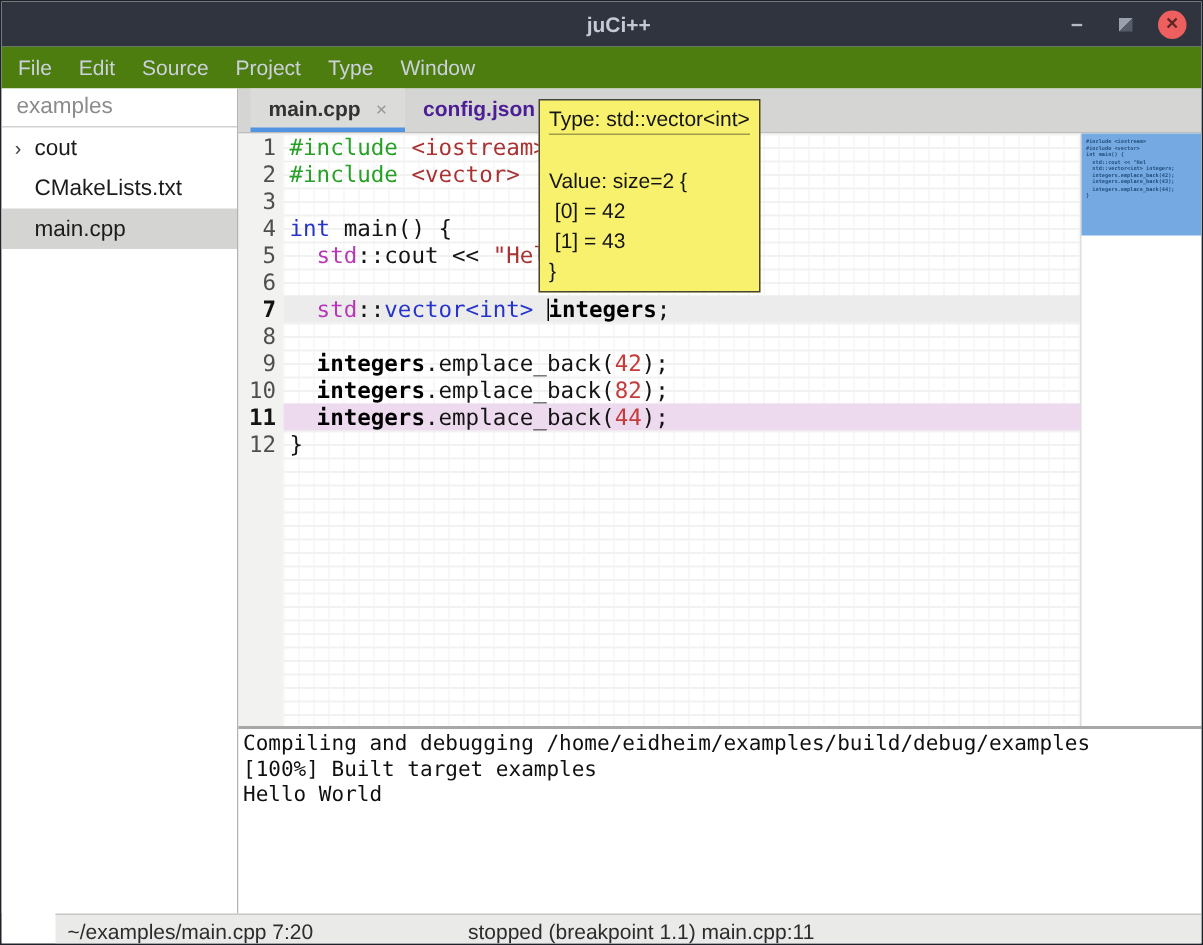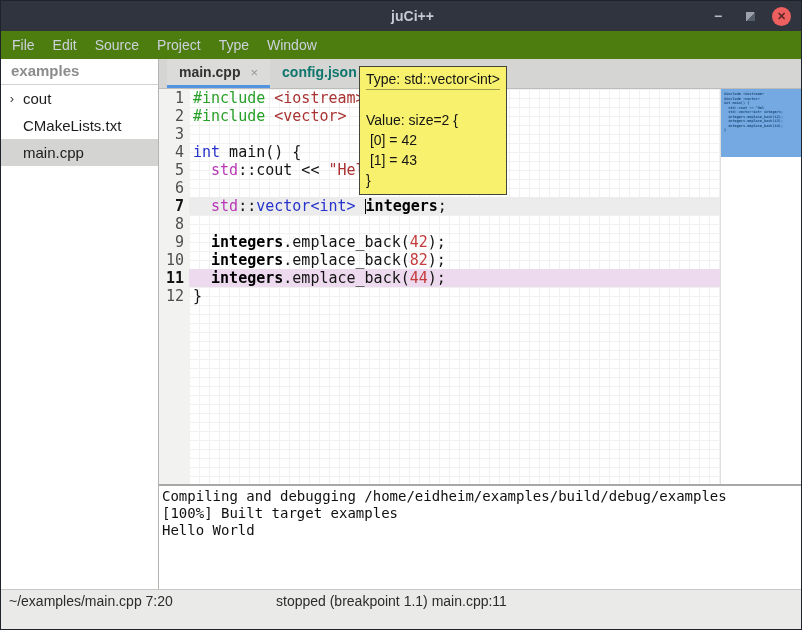--- a/index.html
+++ b/index.html
@@ -20,32 +20,32 @@
 
   
   #menubar { height:28px; background:#4d7c0f; display:flex; align-items:flex-end; padding-left:2px; flex:none; }
   .menu-item { color:#ccd2dc; font-size:14px; line-height:28px; padding:0 9px; }
 
   
   #main { flex:1; display:flex; min-height:0; }
 
   
   #sidebar { width:158px; flex:none; background:#fff; border-right:1px solid #b3b3b2; display:flex; flex-direction:column; }
-  #sidebar-header { color:#8c8c8c; font-weight:bold; font-size:15px; padding:3px 10px 5px 10px; border-bottom:1px solid #d2d2d1; }
+  #sidebar-header { color:#8c8c8c; font-weight:normal; font-size:15px; padding:3px 10px 5px 10px; border-bottom:1px solid #d2d2d1; }
   .tree-item { height:27px; display:flex; align-items:center; font-size:15px; color:#1c1c1c; }
   .tree-item.selected { background:#d4d4d3; }
   .expander { width:22px; text-align:center; color:#3a3a3a; font-size:13px; }
   .tree-label { white-space:nowrap; }
 
   
   #right { flex:1; display:flex; flex-direction:column; min-width:0; }
 
   
   #tabbar { height:30px; background:#d5d5d4; display:flex; align-items:stretch; padding-left:8px; border-bottom:1px solid #bcbcbb; flex:none; }
-  .tab { display:flex; align-items:center; padding:0 12px; border-bottom:3px solid transparent; font-size:14px; font-weight:bold; color:#0f766e; }
+  .tab { display:flex; align-items:center; padding:0 12px; border-bottom:3px solid transparent; font-size:14px; font-weight:bold; color:#4c1d95; }
   .tab.active { background:#dbdbda; border-bottom-color:#5294e2; color:#333333; }
   .tab-close { margin-left:10px; color:#979797; font-size:13px; font-weight:normal; }
 
   
   #editor-body { height:395px; display:flex; flex:none; position:relative; }
   #gutter { width:30px; flex:none; background:#f2f2f1; font-family:"DejaVu Sans Mono", monospace; font-size:15px; color:#4f4f4f; text-align:right; padding-right:5px; }
   .gnum { height:18px; line-height:18px; }
   .gnum.nb { font-weight:bold; color:#141414; }
   #code { flex:1; min-width:0; background-color:#fff;
           background-image:linear-gradient(to right,#f1f1f0 1px,transparent 1px),linear-gradient(to bottom,#f1f1f0 1px,transparent 1px);
@@ -66,21 +66,21 @@
   #minimap { width:81px; flex:none; background:#fff; border-left:1px solid #dededd; position:relative; }
   #mapslider { position:absolute; top:0; left:0; right:0; height:68px; background:#74a9e2; padding:3px 0 0 3px; overflow:hidden; }
   .mline { font-family:"DejaVu Sans Mono", monospace; font-size:3.5px; line-height:4.5px; font-weight:bold; color:#24507e; white-space:pre; }
 
   
   #hdivider { height:2px; background:#a8a8a7; flex:none; }
   #output { flex:1; background:#fff; font-family:"DejaVu Sans Mono", monospace; font-size:14px; color:#101010; padding:2px 0 0 3px; overflow:hidden; }
   .oline { height:17px; line-height:17px; white-space:pre; }
 
   
-  #statusbar { height:40px; background:#eaeae9; border-top:1px solid #c8c8c7; position:relative; flex:none; font-size:14px; color:#2c2c2c; }
+  #statusbar { height:20px; background:#eaeae9; border-top:1px solid #c8c8c7; position:relative; flex:none; font-size:14px; color:#2c2c2c;margin-left:36px; }
   #status-location { position:absolute; left:8px; top:3px; }
   #status-debug { position:absolute; left:275px; top:3px; }
 
   
   #tooltip { position:absolute; left:358px; top:65px; width:148px; background:#f7f16d; border:1px solid #454538; padding:2px 6px 4px 6px; z-index:20; font-size:14px; color:#151515; }
   .ttline { min-height:20px; line-height:20px; white-space:pre; }
   .ttline.ttfirst { border-bottom:1px solid rgba(90,90,45,.55); }
 </style>
 </head>
 <body>

